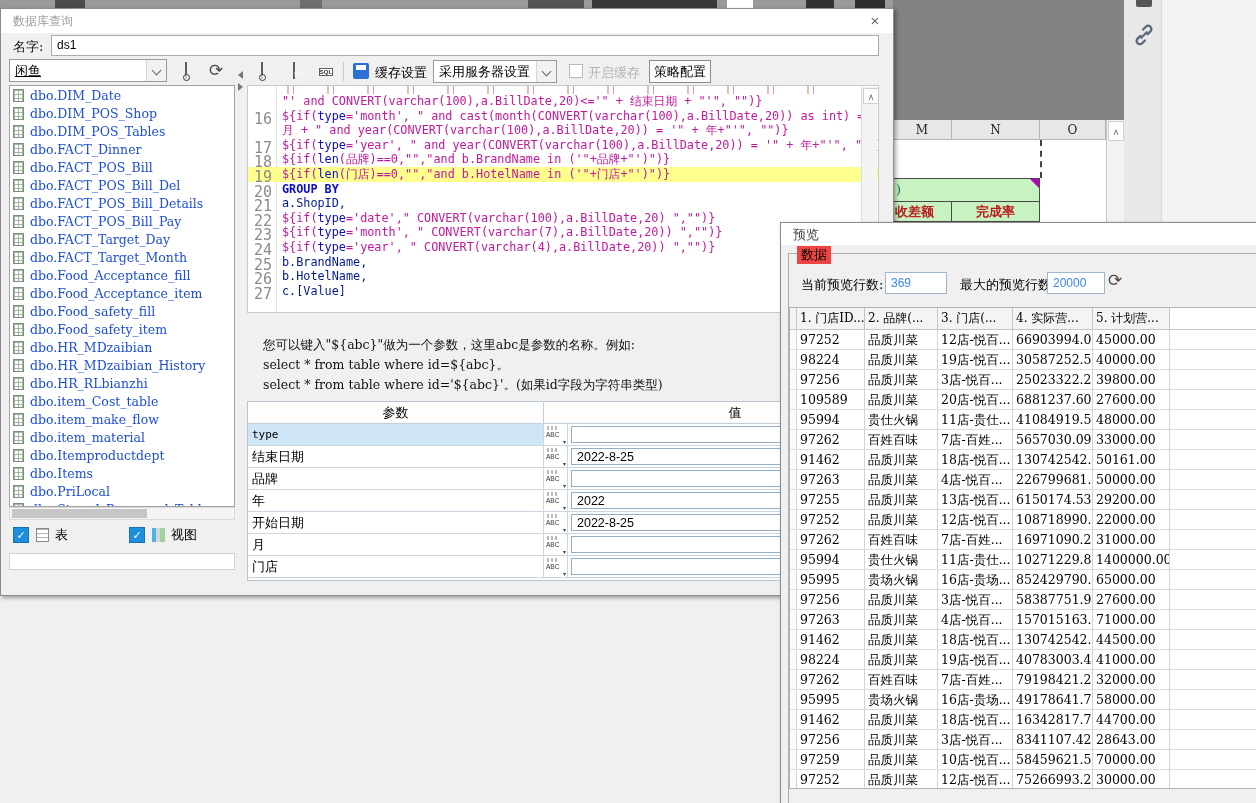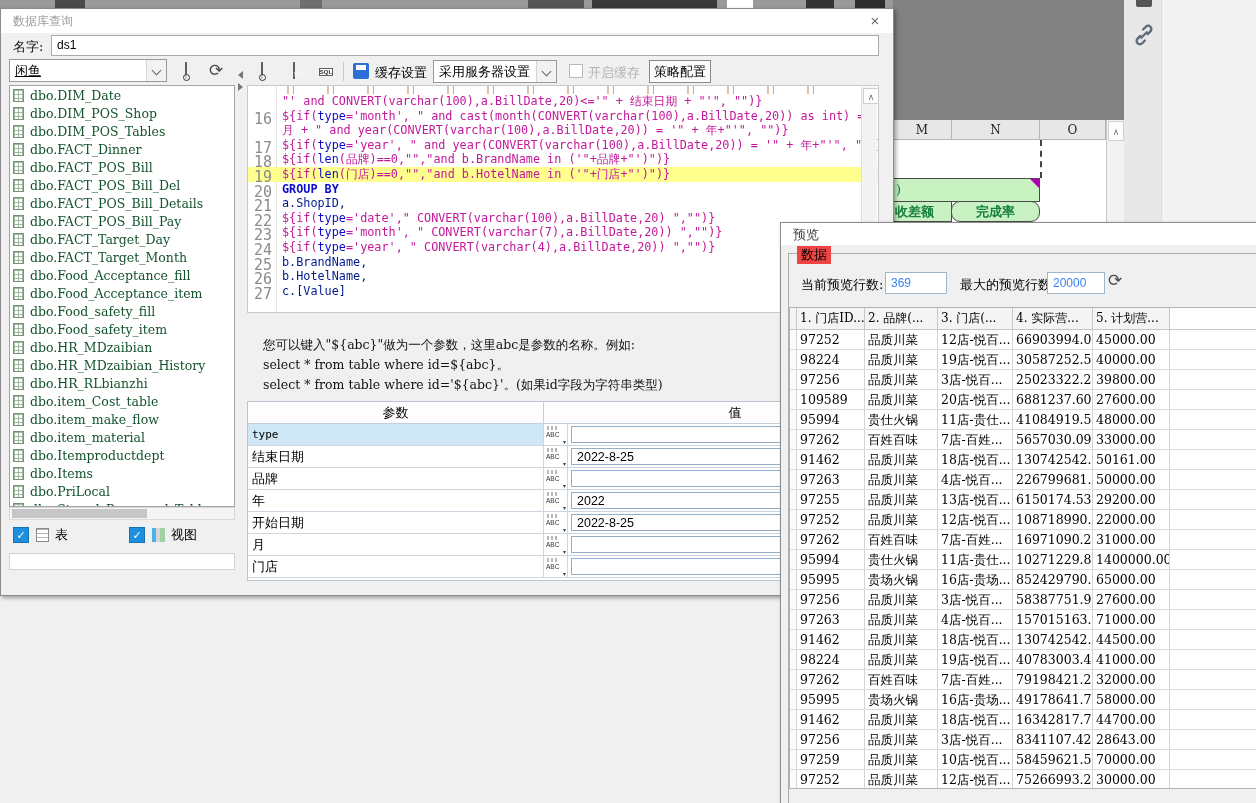--- a/index.html
+++ b/index.html
@@ -11,21 +11,21 @@
   body{background:#f0f0f0;font-family:var(--sans);}
   #screen{position:relative;width:1256px;height:803px;overflow:hidden;background:#f0f0f0;}
 
   
   .top-sliver{position:absolute;left:0;top:0;width:893px;height:8px;background:#9a9a9a;overflow:hidden;}
   .frag{position:absolute;top:0;height:8px;}
   .bg-gray{position:absolute;left:893px;top:0;width:231px;height:120px;background:#828282;}
   .sheet{position:absolute;left:893px;top:120px;width:231px;height:102px;background:#fff;}
   .sheet-head{position:absolute;left:0;top:0;height:20px;background:#e7e7e7;border-bottom:1px solid #b5b5b5;
     font-family:var(--serif);font-size:12px;color:#222;text-align:center;line-height:20px;border-right:1px solid #b5b5b5;}
-  .sheet-cell{position:absolute;font-family:var(--serif);font-size:13px;color:#15803d;}
+  .sheet-cell{position:absolute;font-family:var(--serif);font-size:13px;color:#b91c1c;}
   .green{background:#c9f2c2;border:1px solid #4a4a4a;}
   .dash-line{position:absolute;left:147px;top:20px;height:38px;border-left:2px dashed #444;}
   .purple-tri{position:absolute;right:0;top:0;width:0;height:0;border-left:9px solid transparent;border-top:9px solid #b400b4;}
   .sheet-scroll{position:absolute;left:1106px;top:120px;width:18px;height:102px;background:#f2f2f2;border-left:1px solid #c5c5c5;}
   .scroll-up{position:absolute;left:1px;top:1px;width:16px;height:20px;background:#fdfdfd;border:1px solid #d0d0d0;color:#707070;font-size:9px;text-align:center;line-height:20px;}
   .icon-strip{position:absolute;left:1124px;top:0;width:38px;height:222px;background:#e8e8e8;border-right:1px solid #dcdcdc;}
   .panel-light{position:absolute;left:1162px;top:0;width:94px;height:222px;background:#f3f3f3;}
   .card-ico{position:absolute;left:12px;top:-3px;width:16px;height:10px;background:#555;border-radius:2px;}
   .link-ico{position:absolute;left:9px;top:24px;}
 
@@ -55,21 +55,21 @@
   .mini-doc{position:relative;width:14px;height:16px;background:#fff;border:1px solid #5f5f5f;margin:2px auto;}
   .mini-doc .mag{position:absolute;right:-4px;bottom:-3px;width:7px;height:7px;border:1.5px solid #333;border-radius:50%;background:#fffa;}
   .mini-doc .sqlband{position:absolute;left:0;right:0;bottom:0;height:7px;background:#3a3a3a;color:#fff;font-size:5px;line-height:7px;text-align:center;font-family:var(--sans);}
   .sql-box{width:18px;height:15px;border:1px solid #5f5f5f;background:#fff;font-size:6px;color:#333;text-align:center;line-height:14px;margin:3px auto;font-weight:bold;}
   .splitter{position:absolute;left:236px;top:50px;width:8px;height:456px;}
   .spl-arr{position:absolute;left:1px;width:0;height:0;}
   .list-box{position:absolute;left:8px;top:76px;width:226px;height:422px;background:#fff;border:1px solid #a3a3a3;overflow:hidden;}
   .tbl-item{height:18px;display:flex;align-items:center;padding-left:3px;}
   .tbl-ico{width:11px;height:13px;background:#fff;border:1px solid #7b8f7b;margin-right:6px;flex:0 0 11px;
     background-image:linear-gradient(#9db89d 1px,transparent 1px),linear-gradient(90deg,#9db89d 1px,transparent 1px);background-size:4px 4px;}
-  .tbl-txt{font-family:var(--serif);font-size:12.5px;color:#14532d;white-space:nowrap;}
+  .tbl-txt{font-family:var(--serif);font-size:12.5px;color:#1d4ed8;white-space:nowrap;}
   .hscroll{position:absolute;left:8px;top:498px;width:226px;height:13px;background:#f4f4f4;border:1px solid #d9d9d9;}
   .hthumb{position:absolute;left:2px;top:1px;width:135px;height:9px;background:#c6c6c6;}
   .cbrow{position:absolute;top:516px;height:20px;display:flex;align-items:center;}
   .cb{width:16px;height:16px;background:#1e8fdd;border:1px solid #1573b5;color:#fff;font-size:11px;line-height:15px;text-align:center;margin-right:7px;}
   .cb-ico{width:13px;height:14px;margin-right:6px;border:1px solid #8a8a8a;background:#fff;
     background-image:linear-gradient(#b5b5b5 1px,transparent 1px);background-size:4px 4px;}
   .cb-ico.view{border:none;background:linear-gradient(90deg,#49b3e8 4px,#d6d6d6 4px 8px,#9fd2a0 8px);}
   .cb-label{font-family:var(--serif);font-size:13px;color:#000;}
   .bottom-strip{position:absolute;left:8px;top:544px;width:226px;height:17px;background:#fff;border:1px solid #d2d2d2;}
 
@@ -159,21 +159,21 @@
   <div class="sheet">
     <div class="sheet-head" style="left:0;width:59px;">M</div>
     <div class="sheet-head" style="left:59px;width:88px;">N</div>
     <div class="sheet-head" style="left:147px;width:66px;">O</div>
     <div class="dash-line"></div>
     <div class="sheet-cell green" style="left:0;top:58px;width:147px;height:24px;color:#0b7d6b;padding-left:2px;line-height:22px;">
       <span>)</span>
       <i class="purple-tri"></i>
     </div>
     <div class="sheet-cell green" style="left:0;top:81px;width:59px;height:21px;font-weight:bold;line-height:19px;padding-left:1px;">收差额</div>
-    <div class="sheet-cell green" style="left:58px;top:81px;width:89px;height:21px;font-weight:bold;line-height:19px;text-align:center;border-radius:9px;">完成率</div>
+    <div class="sheet-cell green" style="left:58px;top:81px;width:89px;height:21px;font-weight:bold;line-height:19px;text-align:center;">完成率</div>
   </div>
   <div class="sheet-scroll">
     <div class="scroll-up">∧</div>
   </div>
   <div class="icon-strip">
     <div class="card-ico"></div>
     <div class="link-ico">
       <svg width="22" height="22" viewBox="0 0 24 24" fill="none" stroke="#5f6b7a" stroke-width="2.6" stroke-linecap="round">
         <path d="M9 15 L15 9"></path>
         <path d="M11 6 l3-3 a3.5 3.5 0 0 1 5 5 l-3 3"></path>

